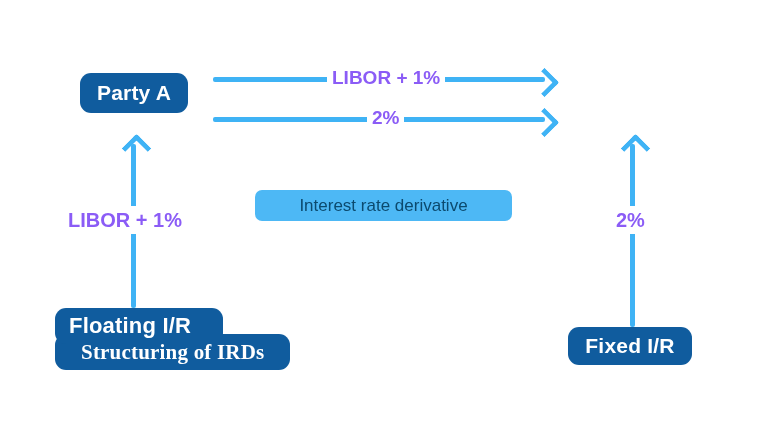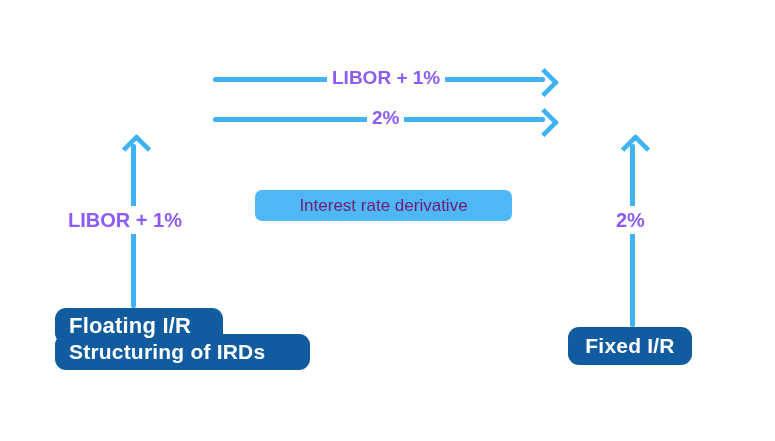--- a/index.html
+++ b/index.html
@@ -61,37 +61,38 @@
     width: 168px;
     height: 36px;
     font-size: 22px;
     justify-content: flex-start;
     padding-left: 14px;
     z-index: 3;
   }
   .structuring-ir {
     left: 55px;
     top: 334px;
-    width: 255px;
+    width: 235px;
     height: 36px;
     font-size: 21px;
     justify-content: flex-start;
-    padding-left: 14px;
+    padding-left: 26px;
     z-index: 2;
+    font-family: Liberation Serif, serif;
   }
 
   
   .pill {
     position: absolute;
     left: 255px;
     top: 190px;
     width: 257px;
     height: 31px;
     background: #4db8f5;
-    color: #701a75;
+    color: #0c4a6e;
     font-size: 17px;
     font-weight: normal;
     display: flex;
     align-items: center;
     justify-content: center;
     border-radius: 7px;
     white-space: nowrap;
     box-sizing: border-box;
   }
 
@@ -157,20 +158,21 @@
     top: 206px;
     font-size: 20px;
     padding: 4px 6px;
   }
 </style>
 </head>
 <body>
 
 <div id="canvas">
 
+  <div class="node-box party-a">Party A</div>
 
 
   <div class="h-arrow" style="left:213px; top:77px; width:332px;"></div>
   <div class="h-head" style="left:534px; top:71.5px;"></div>
   <div class="edge-label label-libor-top">LIBOR + 1%</div>
 
   <div class="h-arrow" style="left:213px; top:117px; width:332px;"></div>
   <div class="h-head" style="left:534px; top:111.5px;"></div>
   <div class="edge-label label-2pct-top">2%</div>
 

